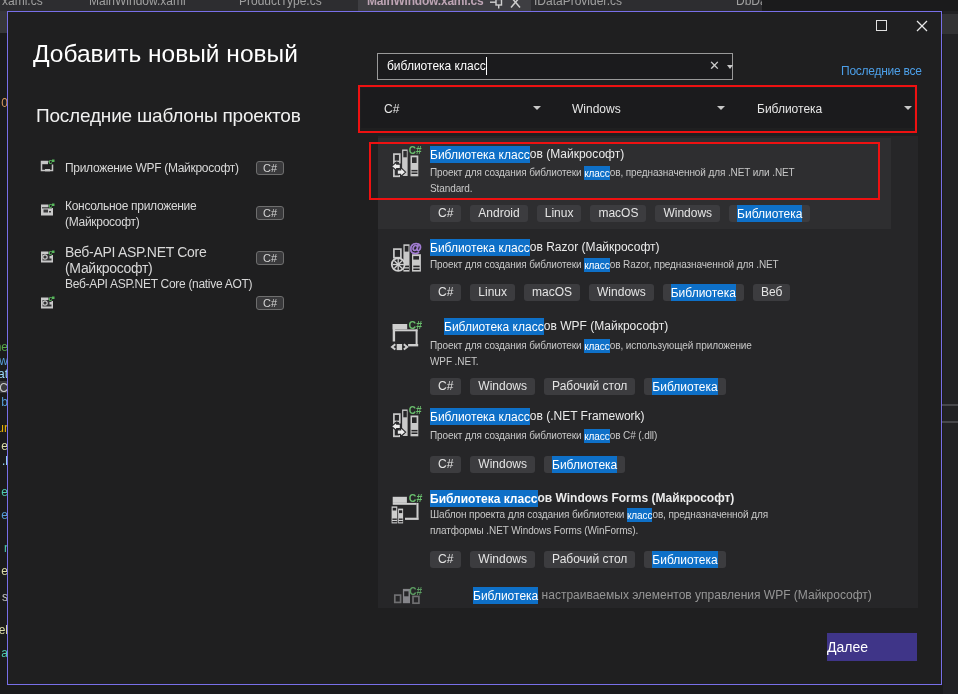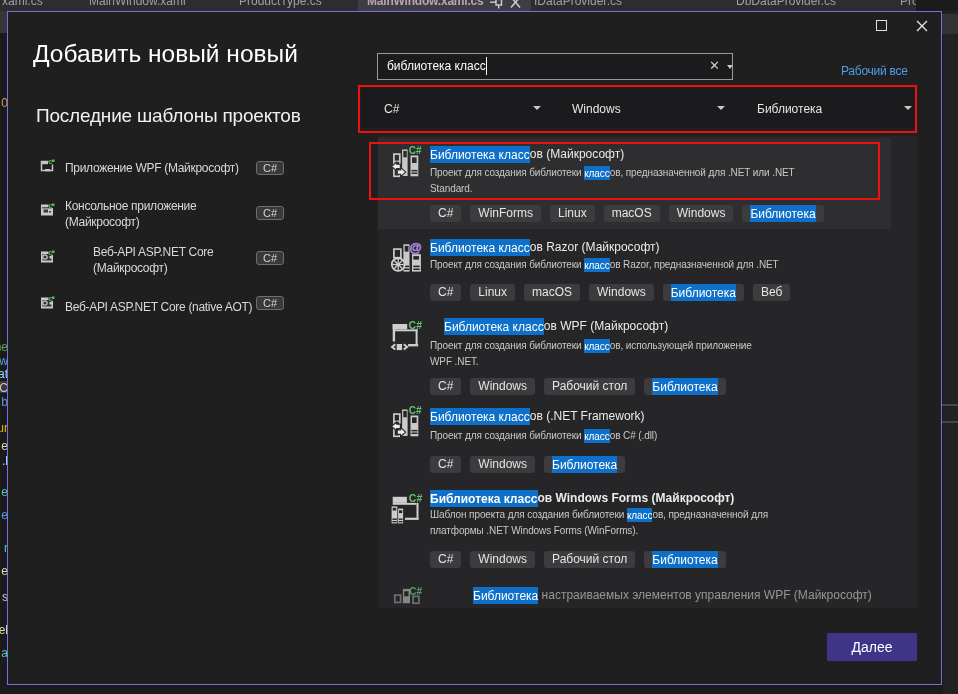--- a/index.html
+++ b/index.html
@@ -16,21 +16,21 @@
   .combo-t{position:absolute;top:102px;font-size:12px;color:#e6e6e6;}
   .arr{position:absolute;width:0;height:0;border-left:4px solid transparent;
        border-right:4px solid transparent;border-top:4px solid #c8c8c8;}
   .tabtxt{position:absolute;top:-6px;font-size:12px;color:#a0a0a0;white-space:nowrap;}
   .frag{position:absolute;left:0;width:8px;height:13px;overflow:hidden;
         font-size:12px;direction:rtl;white-space:nowrap;}
 </style>
 </head>
 <body>
 
-<div class="abs" style="left:0;top:0;width:916px;height:11px;background:#2d2d30;overflow:hidden;">
+<div class="abs" style="left:0;top:0;width:762px;height:11px;background:#2d2d30;overflow:hidden;">
   <div class="abs" style="left:358px;top:0;width:173px;height:11px;background:#3e3e42;"></div>
   <div class="tabtxt" style="left:2px;">xaml.cs</div>
   <div class="tabtxt" style="left:89px;">MainWindow.xaml</div>
   <div class="tabtxt" style="left:239px;">ProductType.cs</div>
   <div class="tabtxt" style="left:367px;color:#bda4b4;font-weight:bold;letter-spacing:-0.2px;">MainWindow.xaml.cs</div>
   <svg class="abs" style="left:489px;top:-4px;" width="36" height="15" viewBox="0 0 36 15">
     <line x1="1" y1="6.2" x2="7" y2="6.2" stroke="#cfcfcf" stroke-width="1.4"></line>
     <rect x="7" y="3.4" width="5.5" height="5.6" fill="none" stroke="#cfcfcf" stroke-width="1.4"></rect>
     <line x1="9.7" y1="9" x2="9.7" y2="12.6" stroke="#cfcfcf" stroke-width="1.4"></line>
     <line x1="22" y1="1" x2="31" y2="11.5" stroke="#cfcfcf" stroke-width="1.5"></line>
@@ -76,21 +76,21 @@
 
 <div class="abs" style="left:33px;top:40px;font-size:24.5px;color:#ffffff;">Добавить новый новый</div>
 
 <div class="abs" style="left:377px;top:53px;width:354px;height:25px;border:1px solid #999999;background:#1b1b1d;">
   <div class="abs" style="left:9px;top:5px;font-size:12px;color:#ffffff;">библиотека класс</div>
   <div class="abs" style="left:108px;top:3px;width:1px;height:18px;background:#ffffff;"></div>
   <div class="abs" style="left:331px;top:4px;font-size:13px;color:#cccccc;">✕</div>
   <div class="arr" style="left:349px;top:11px;border-left-width:3.5px;border-right-width:3.5px;"></div>
 </div>
 
-<div class="abs" style="left:841px;top:64px;font-size:12px;letter-spacing:-0.25px;color:#4c9fe8;">Рабочий все</div>
+<div class="abs" style="left:841px;top:64px;font-size:12px;letter-spacing:-0.25px;color:#4c9fe8;">Последние все</div>
 
 <div class="abs" style="left:361px;top:88px;width:553px;height:40px;background:#1b1b1d;"></div>
 <div class="combo-t" style="left:384px;">C#</div>
 <div class="combo-t" style="left:572px;">Windows</div>
 <div class="combo-t" style="left:757px;">Библиотека</div>
 <div class="arr" style="left:533px;top:106px;"></div>
 <div class="arr" style="left:717px;top:106px;"></div>
 <div class="arr" style="left:904px;top:106px;"></div>
 
 <div class="abs" style="left:358px;top:85px;width:555px;height:44px;border:2.5px solid #ee1111;"></div>
@@ -122,54 +122,54 @@
 
 <svg class="abs" style="left:40px;top:249px;" width="16" height="16" viewBox="0 0 16 16">
   <rect x="1" y="2.5" width="12" height="11" fill="#c9c9c9"></rect>
   <rect x="2.5" y="5" width="9" height="6.5" fill="#333335"></rect>
   <circle cx="5" cy="8" r="2.2" fill="none" stroke="#c9c9c9" stroke-width="1.2"></circle>
   <rect x="9.5" y="7" width="2.5" height="2.5" fill="#c9c9c9"></rect>
   <rect x="8.5" y="0" width="7" height="6" fill="#1f1f21"></rect>
   <text x="8.5" y="6" font-size="7" font-weight="bold" fill="#58b85c" font-family="Liberation Sans">c</text>
   <rect x="12" y="1.5" width="2.5" height="2.5" fill="#58b85c"></rect>
 </svg>
-<div class="abs" style="left:65px;top:244px;font-size:12px;letter-spacing:-0.3px;color:#d8d8d8;line-height:16px;margin-left:28px;">Веб-API ASP.NET Core<br>(Майкрософт)</div>
+<div class="abs" style="left:65px;top:244px;font-size:14px;letter-spacing:-0.3px;color:#d8d8d8;line-height:16px;">Веб-API ASP.NET Core<br>(Майкрософт)</div>
 <div class="abs" style="left:256px;top:251px;width:26px;height:12px;background:#39393b;border:1px solid #6e6e6e;border-radius:3px;color:#d4d4d4;font-size:11px;text-align:center;line-height:12px;">C#</div>
 
 <svg class="abs" style="left:40px;top:295px;" width="16" height="16" viewBox="0 0 16 16">
   <rect x="1" y="2.5" width="12" height="11" fill="#c9c9c9"></rect>
   <rect x="2.5" y="5" width="9" height="6.5" fill="#333335"></rect>
   <circle cx="5" cy="8" r="2.2" fill="none" stroke="#c9c9c9" stroke-width="1.2"></circle>
   <rect x="9.5" y="7" width="2.5" height="2.5" fill="#c9c9c9"></rect>
   <rect x="8.5" y="0" width="7" height="6" fill="#1f1f21"></rect>
   <text x="8.5" y="6" font-size="7" font-weight="bold" fill="#58b85c" font-family="Liberation Sans">c</text>
   <rect x="12" y="1.5" width="2.5" height="2.5" fill="#58b85c"></rect>
 </svg>
-<div class="abs" style="left:65px;top:300px;font-size:12px;letter-spacing:-0.3px;color:#d8d8d8;">Веб-API ASP.NET Core (native AOT)</div>
+<div class="abs" style="left:65px;top:277px;font-size:12px;letter-spacing:-0.3px;color:#d8d8d8;">Веб-API ASP.NET Core (native AOT)</div>
 <div class="abs" style="left:256px;top:296px;width:26px;height:12px;background:#39393b;border:1px solid #6e6e6e;border-radius:3px;color:#d4d4d4;font-size:11px;text-align:center;line-height:12px;">C#</div>
 
 <div class="abs" style="left:378px;top:136px;width:540px;height:472px;background:#262628;overflow:hidden;"></div>
 <div class="abs" style="left:378px;top:138px;width:513px;height:91px;background:#2e2e30;"></div>
 
 <svg class="abs" style="left:388px;top:144px;" width="36" height="38" viewBox="0 0 36 38">
   <rect x="5.9" y="10.1" width="5.9" height="22.2" fill="none" stroke="#c9c9c9" stroke-width="1.7"></rect>
   <rect x="5.9" y="16.6" width="5.9" height="1.4" fill="#c9c9c9"></rect>
   <rect x="14.1" y="5.5" width="5.5" height="26.5" fill="#c9c9c9"></rect>
   <rect x="15.3" y="6.9" width="3.5" height="6.4" fill="#2e2e30"></rect>
   <rect x="22.5" y="11.5" width="7.8" height="20.8" fill="#c9c9c9"></rect>
   <rect x="24" y="13.3" width="4.6" height="5.7" fill="#2e2e30"></rect>
   <rect x="23.5" y="25.9" width="6" height="1.5" fill="#2e2e30"></rect>
   <rect x="23.5" y="28.5" width="6" height="1.5" fill="#2e2e30"></rect>
   <text x="20.8" y="10.4" font-size="10" font-weight="bold" fill="#6abe6d" font-family="Liberation Sans">C#</text>
   <polygon points="3.5,22.4 8.7,18 8.7,20.1 12.4,20.1 12.4,24.7 8.7,24.7 8.7,26.8" fill="#ededed" stroke="#2e2e30" stroke-width="1.2"></polygon>
   <polygon points="17.6,28.1 12.6,23.4 12.6,25.9 9.2,25.9 9.2,30.3 12.6,30.3 12.6,32.8" fill="#ededed" stroke="#2e2e30" stroke-width="1.2"></polygon>
 </svg>
 <div class="title" style="top:147px;"><span class="hl">Библиотека класс</span>ов (Майкрософт)</div>
 <div class="desc" style="top:165px;">Проект для создания библиотеки <span class="hl">класс</span>ов, предназначенной для .NET или .NET<br>Standard.</div>
-<div class="tagrow" style="top:203px;"><span class="chip">C#</span><span class="chip">WinForms</span><span class="chip">Linux</span><span class="chip">macOS</span><span class="chip">Windows</span><span class="chip"><span class="hl">Библиотека</span></span></div>
+<div class="tagrow" style="top:203px;"><span class="chip">C#</span><span class="chip">Android</span><span class="chip">Linux</span><span class="chip">macOS</span><span class="chip">Windows</span><span class="chip"><span class="hl">Библиотека</span></span></div>
 
 <svg class="abs" style="left:388px;top:238px;" width="36" height="38" viewBox="0 0 36 38">
   <rect x="5.9" y="11.1" width="7" height="8.6" fill="none" stroke="#c9c9c9" stroke-width="1.7"></rect>
   <rect x="15.4" y="6.3" width="6.1" height="27.3" fill="#c9c9c9"></rect>
   <rect x="16.7" y="7.9" width="3.8" height="5.7" fill="#262628"></rect>
   <rect x="16" y="27.6" width="5" height="1.6" fill="#262628"></rect>
   <rect x="16" y="30.5" width="5" height="1.5" fill="#262628"></rect>
   <rect x="24" y="16.2" width="8.9" height="17.4" fill="#c9c9c9"></rect>
   <rect x="25.3" y="18.1" width="5.7" height="3.5" fill="#262628"></rect>
   <rect x="25.3" y="27.6" width="6.3" height="1.6" fill="#262628"></rect>
@@ -241,13 +241,13 @@
   <rect x="13.9" y="4.9" width="7.1" height="14.3" fill="#85858a"></rect>
   <rect x="15.2" y="7.3" width="4.3" height="5" fill="#262628"></rect>
   <rect x="24" y="12.4" width="5.9" height="6.8" fill="none" stroke="#6f6f71" stroke-width="1.7"></rect>
   <text x="20.2" y="11" font-size="10" font-weight="bold" fill="#5d9e63" font-family="Liberation Sans">C#</text>
 </svg>
 <div class="title" style="top:588px;color:#969696;padding-left:43px;"><span class="hl">Библиотека</span> настраиваемых элементов управления WPF (Майкрософт)</div>
 
 <div class="abs" style="left:369px;top:142px;width:507px;height:54px;border:2.5px solid #ee1111;"></div>
 
 <div class="abs" style="left:827px;top:633px;width:90px;height:28px;background:#3f3588;color:#ffffff;
-     font-size:14px;text-align:center;line-height:28px;">Далее</div>
+     font-size:14px;text-align:left;line-height:28px;">Далее</div>
 
 </body></html>

